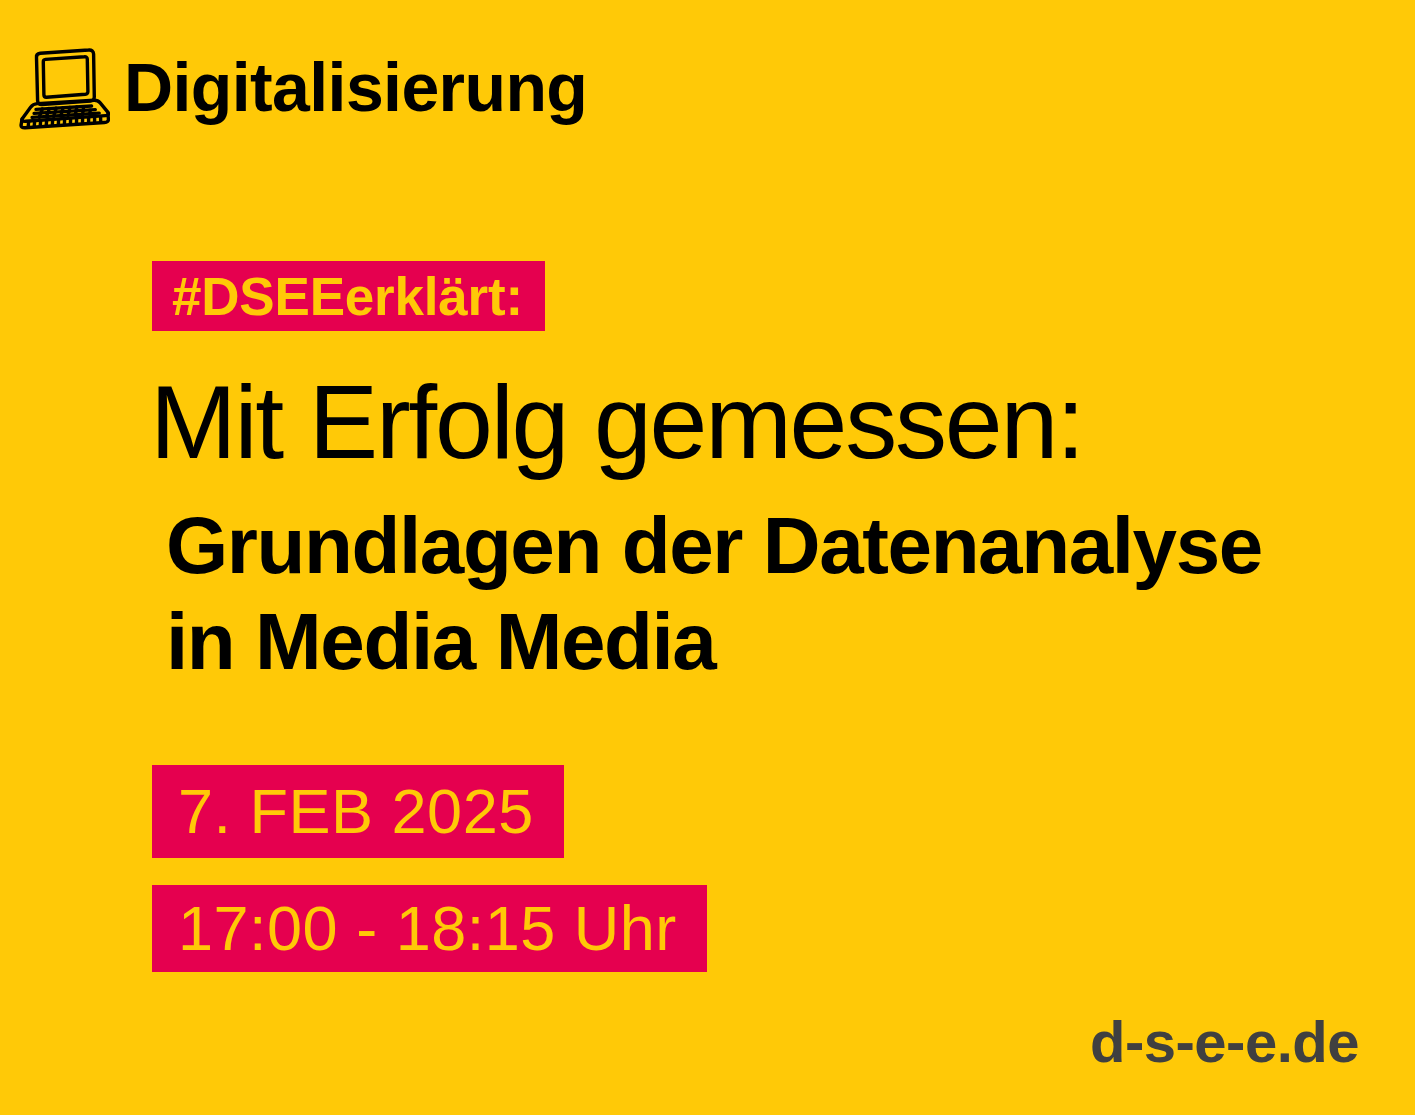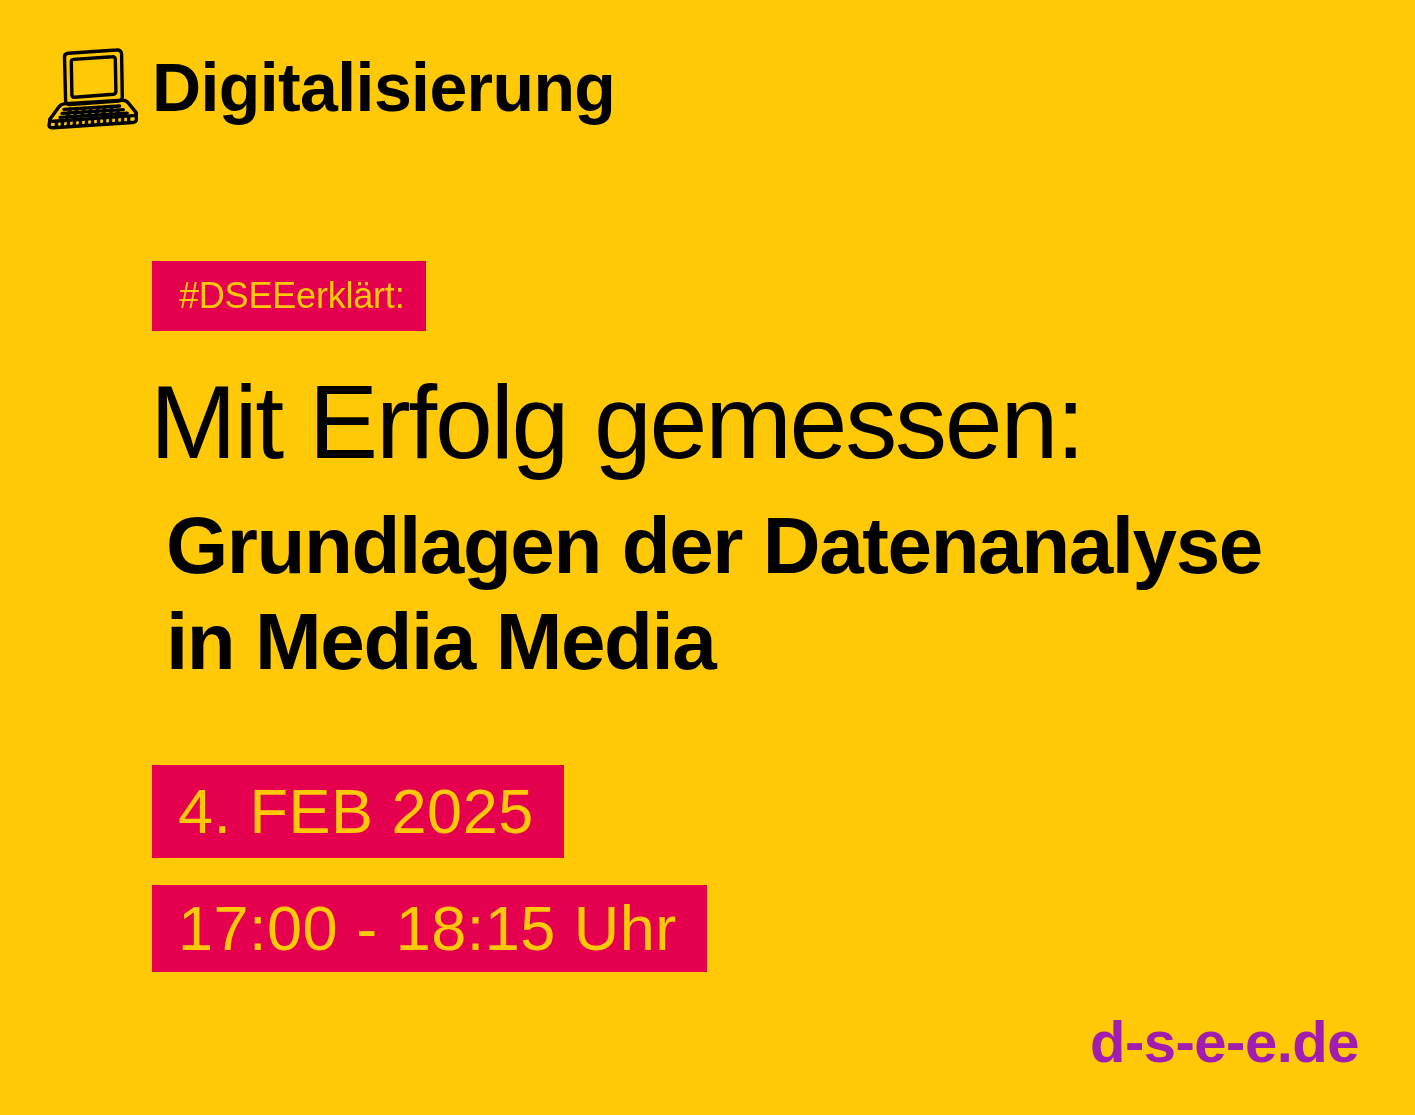--- a/index.html
+++ b/index.html
@@ -16,21 +16,21 @@
     width: 1415px;
     height: 1115px;
     background: #FFC907;
     overflow: hidden;
     box-sizing: border-box;
   }
 
   
   .topic {
     position: absolute;
-    left: 40px;
+    left: 12px;
     top: 44px;
     display: flex;
     align-items: center;
     gap: 14px;
     height: 92px;
   }
   .topic-icon {
     width: 98px;
     height: 88px;
     display: block;
@@ -55,23 +55,23 @@
     display: inline-flex;
     align-items: center;
     white-space: nowrap;
     font-family: "Liberation Sans", sans-serif;
     line-height: 1;
   }
   .badge-hashtag {
     left: 152px;
     top: 261px;
     height: 70px;
-    padding: 0 22px 0 27px;
-    font-size: 36px;
-    font-weight: normal;
+    padding: 0 22px 0 20px;
+    font-size: 53px;
+    font-weight: bold;
     letter-spacing: -0.2px;
   }
   .badge-date {
     left: 152px;
     top: 765px;
     height: 93px;
     padding: 0 30px 0 26px;
     font-size: 63px;
     font-weight: normal;
     letter-spacing: 0.5px;
@@ -119,21 +119,21 @@
   }
 
   
   .footer-url {
     position: absolute;
     right: 56px;
     bottom: 44px;
     font-family: "Liberation Sans", sans-serif;
     font-size: 58px;
     font-weight: bold;
-    color: #a21caf;
+    color: #404040;
     letter-spacing: -0.5px;
     line-height: 1;
     white-space: nowrap;
     margin-left: 16px;
   }
 </style>
 </head>
 <body>
 
 <div id="poster">
@@ -197,21 +197,21 @@
 
   <div class="headline-block">
     <h1 class="headline-main">Mit Erfolg gemessen:</h1>
     <h2 class="headline-sub">
       <span>Grundlagen der Datenanalyse</span>
       <span>in Media Media</span>
     </h2>
   </div>
 
   <div class="badge badge-date">
-    <span>4. FEB 2025</span>
+    <span>7. FEB 2025</span>
   </div>
 
   <div class="badge badge-time">
     <span>17:00 - 18:15 Uhr</span>
   </div>
 
   <div class="footer-url">d-s-e-e.de</div>
 
 </div>
 

